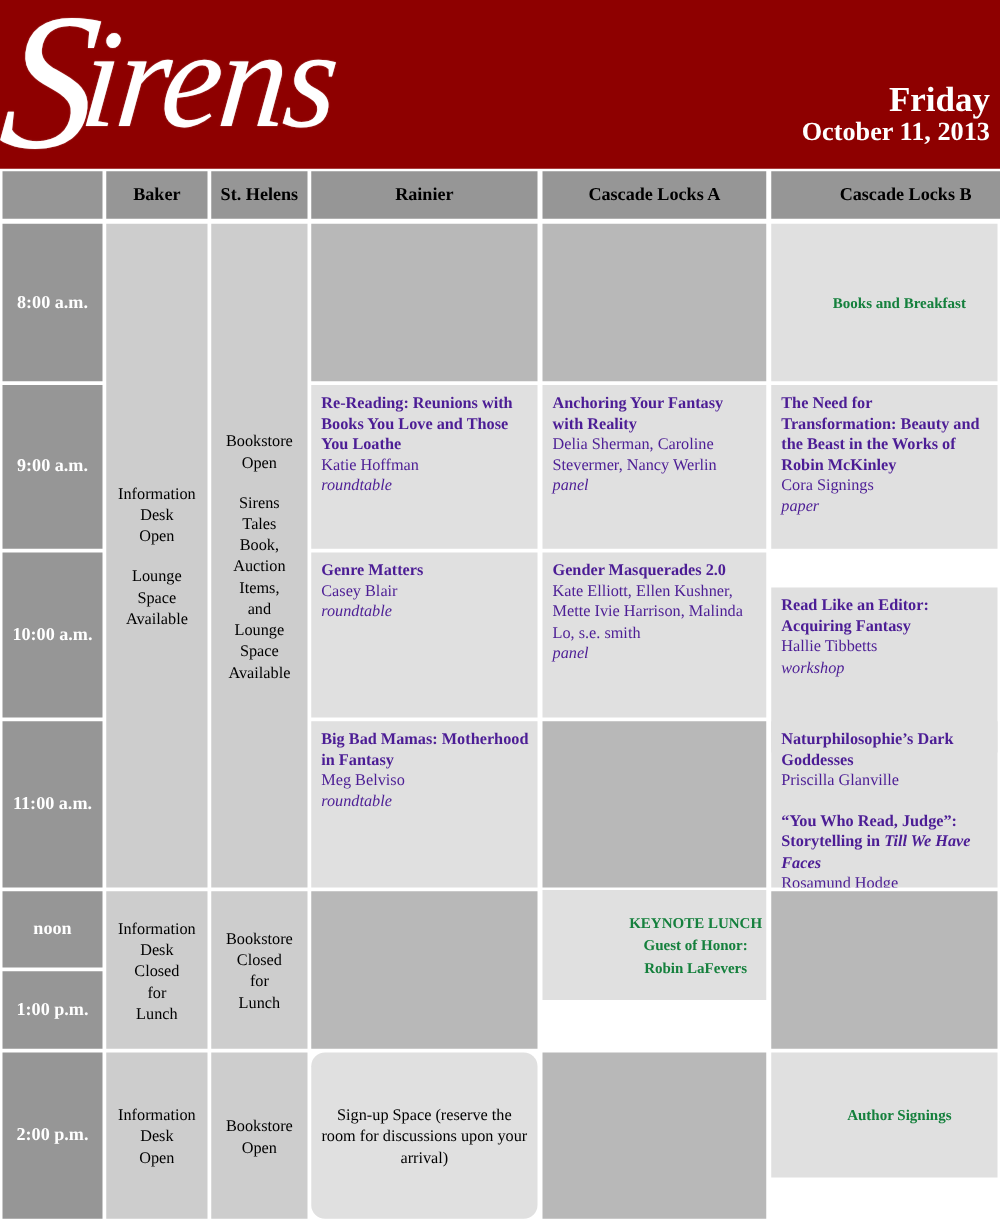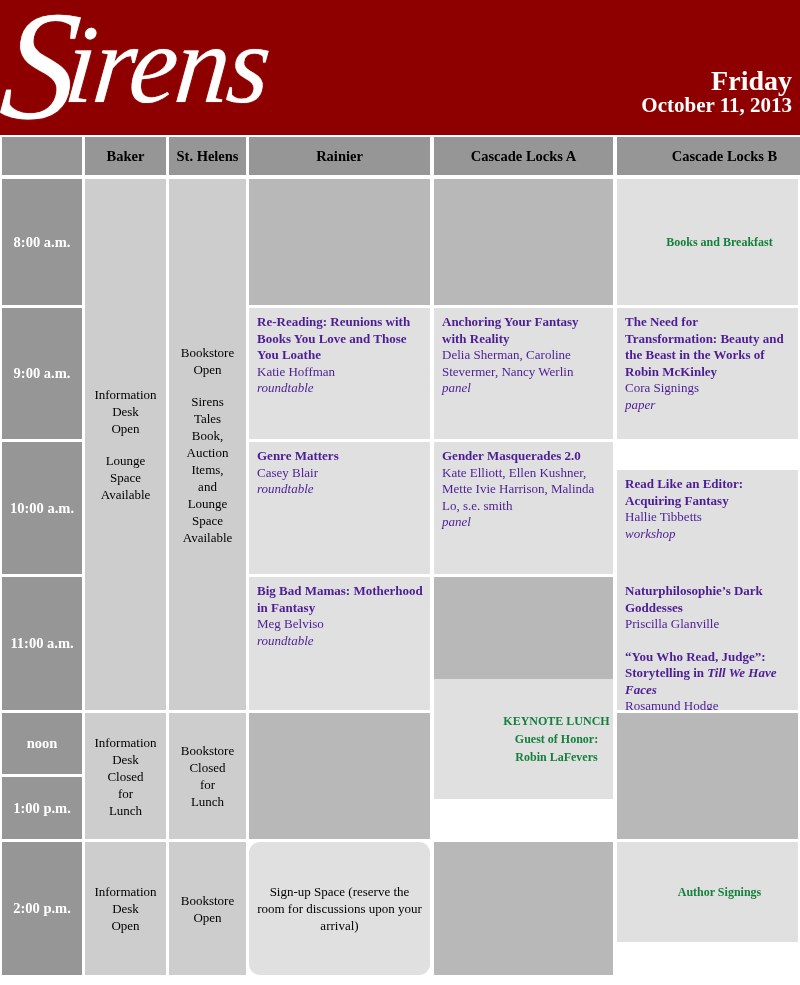--- a/index.html
+++ b/index.html
@@ -250,21 +250,21 @@
     </div>
   </div>
   <div class="cell content" style="left:434px; top:307px; width:179px; height:132px;">
     <div class="sess">
       <div class="title">Gender Masquerades 2.0</div>
       <div class="people">Kate Elliott, Ellen Kushner, Mette Ivie Harrison, Malinda Lo, s.e. smith</div>
       <div class="kind">panel</div>
     </div>
   </div>
   <div class="cell empty" style="left:434px; top:442px; width:179px; height:133px;"></div>
-  <div class="cell content" style="left:434px; top:544px; width:179px; height:120px;padding-left:42px;">
+  <div class="cell content" style="left:434px; top:577px; width:179px; height:88px;padding-left:42px;">
     <div class="centerbold">
       <div>KEYNOTE LUNCH</div>
       <div>Guest of Honor:</div>
       <div>Robin LaFevers</div>
     </div>
   </div>
   <div class="cell empty" style="left:434px; top:707px; width:179px; height:133px;"></div>
 
   <div class="cell content" style="left:617px; top:44px;  width:181px; height:126px;">
     <div class="centerbold">Books and Breakfast</div>

